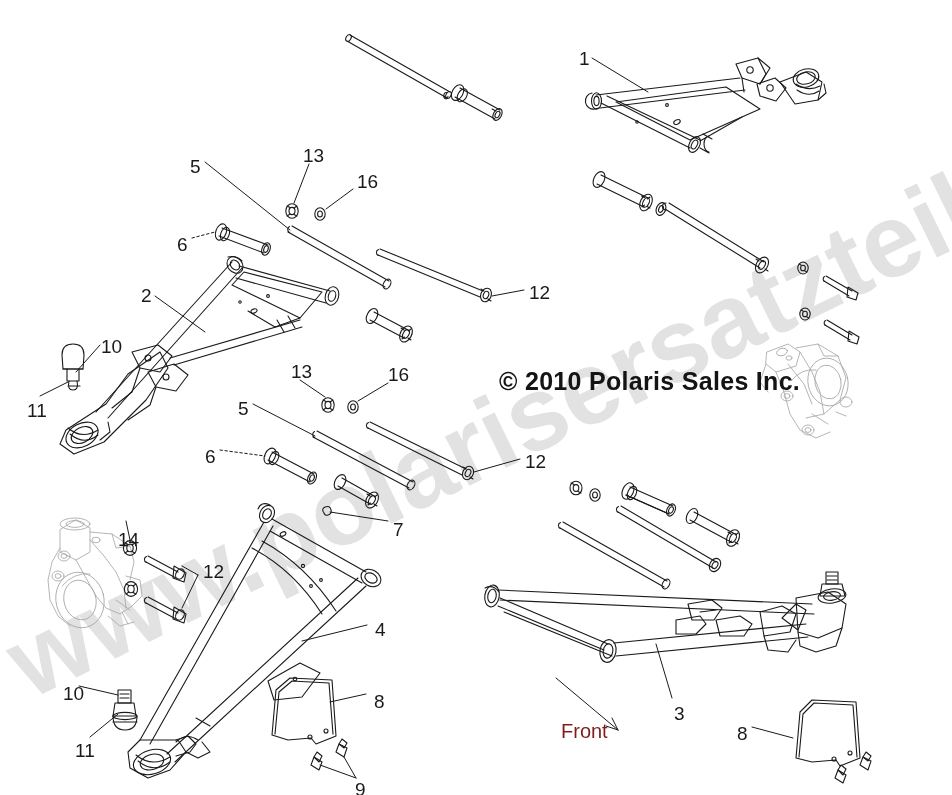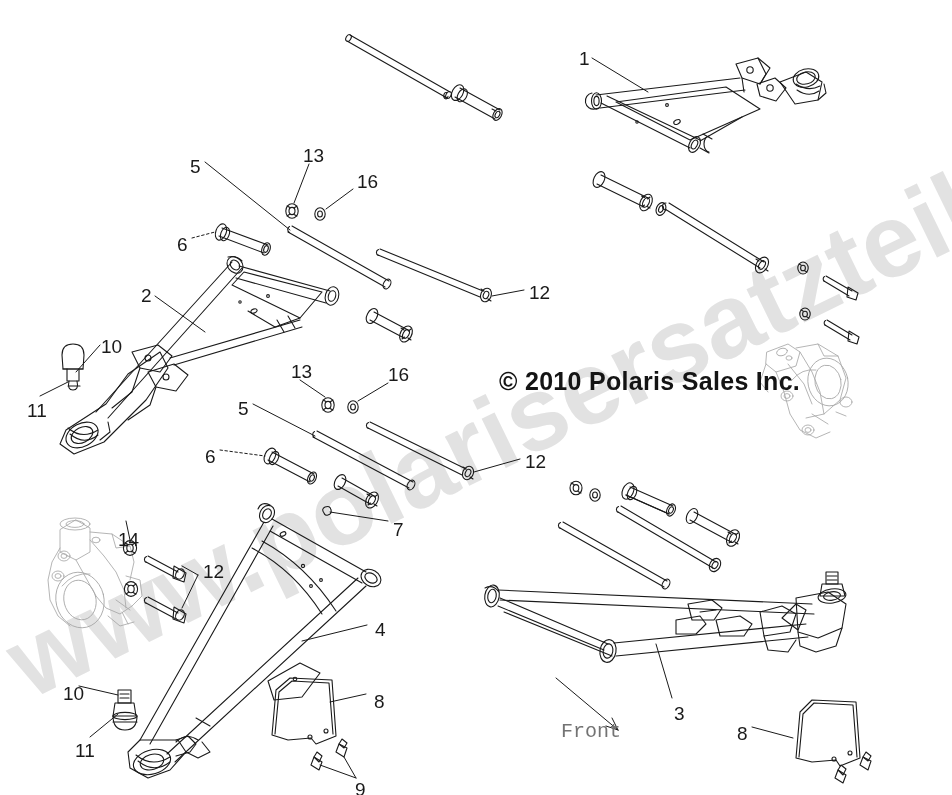--- a/index.html
+++ b/index.html
@@ -36,23 +36,23 @@
     position: absolute;
     font-family: "Liberation Sans", sans-serif;
     font-size: 25px;
     color: #141414;
     white-space: nowrap;
     letter-spacing: 0.3px;
     font-weight: bold;
   }
   .front-label {
     position: absolute;
-    font-family: Liberation Mono, monospace;
+    font-family: Liberation Sans, sans-serif;
     font-size: 20px;
-    color: #737373;
+    color: #7f1d1d;
     white-space: nowrap;
   }
 </style>
 </head>
 <body>
 
 <div id="stage">
 
   <svg id="watermark-layer" viewBox="0 0 952 795" xmlns="http://www.w3.org/2000/svg">
     <defs>

